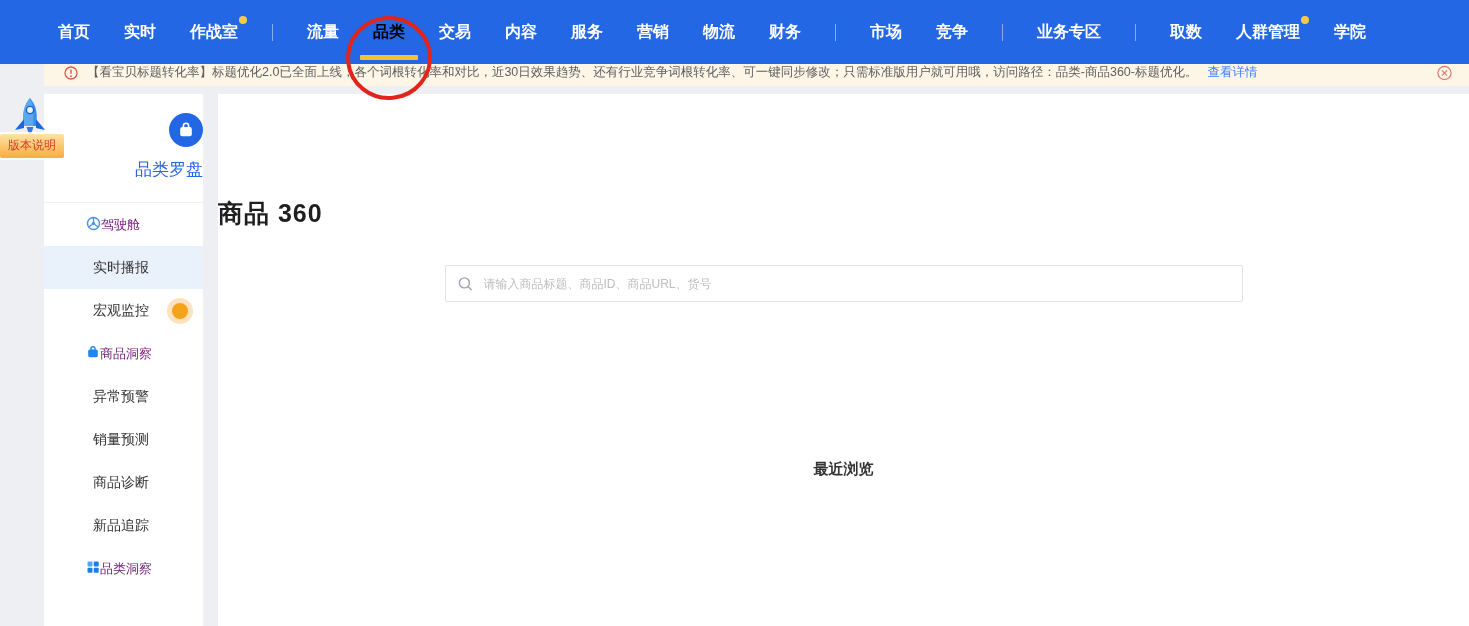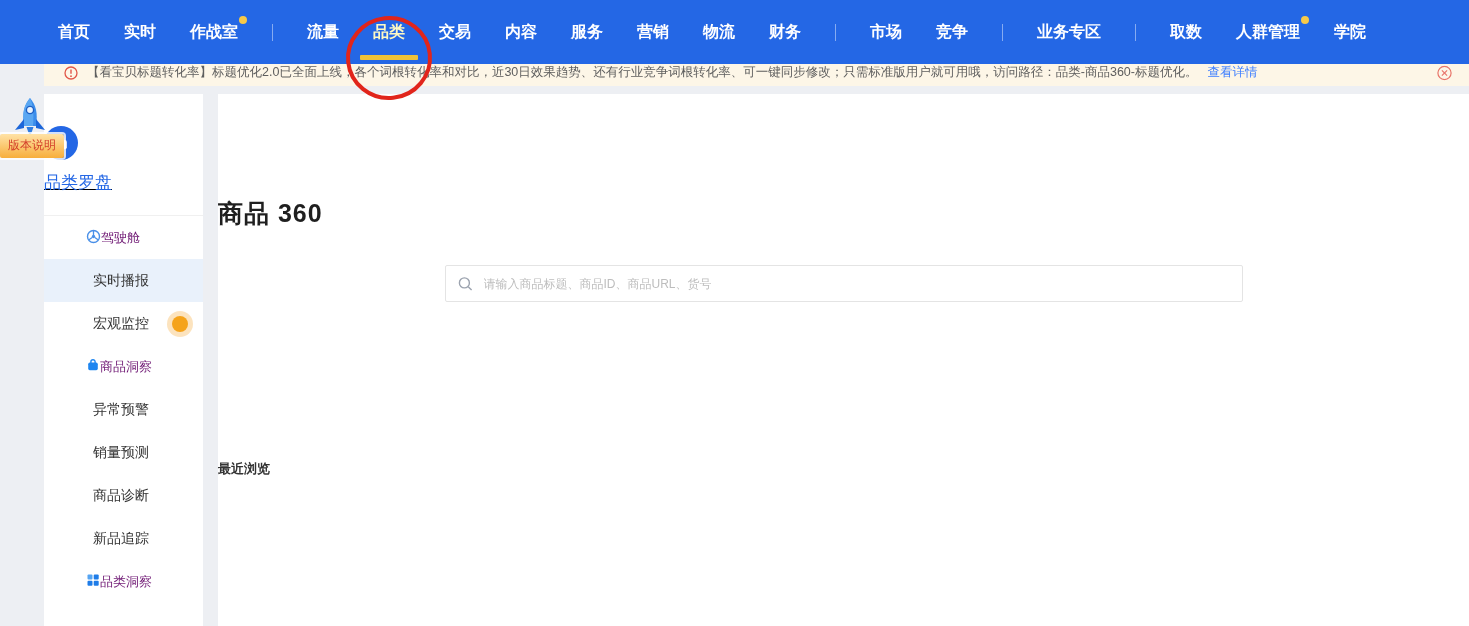--- a/index.html
+++ b/index.html
@@ -16,21 +16,21 @@
     padding-left:58px; gap:34px; z-index:20;
   }
   .nav-item {
     position:relative; height:59px; display:flex; align-items:center;
     color:#fff; font-size:16px; font-weight:bold; white-space:nowrap; cursor:pointer;
   }
   .nav-item .nav-dot {
     position:absolute; top:13px; right:-9px; width:8px; height:8px;
     border-radius:50%; background:#F7C948;
   }
-  .nav-item.active { color:#fef9c3; }
+  .nav-item.active { color:#000000; }
   .nav-item.active::after {
     content:""; position:absolute; left:50%; transform:translateX(-50%);
     bottom:2px; width:58px; height:5px; background:#EFC238; border-radius:1px;
   }
   .nav-divider { width:1px; height:17px; background:rgba(255,255,255,.45); }
 
   
   .banner {
     position:absolute; left:44px; right:0; top:59px; height:27px;
     background:#FDF6E7; display:flex; align-items:center;
@@ -52,21 +52,21 @@
     color:#D3402B; font-size:12px; padding:3px 8px 4px;
     border-radius:2px; box-shadow:0 0 0 2px rgba(255,255,255,.8);
     cursor:pointer;
   }
 
   
   .sidebar {
     position:absolute; left:44px; top:94px; width:159px; bottom:0;
     background:#fff; z-index:15;
   }
-  .side-logo { text-align:left; padding-top:32px;text-decoration:underline; }
+  .side-logo { text-align:right; padding-top:19px; }
   .logo-circle {
     width:34px; height:34px; border-radius:50%; background:#2467E5;
     display:inline-flex; align-items:center; justify-content:center;
   }
   .product-name { margin-top:11px; color:#2467E5; font-size:17px; }
   .side-divider { margin:21px 0 0; border-top:1px solid #F0F0F0; }
   .side-row { position:relative; height:43px; display:flex; align-items:center; }
   .side-section { padding-left:42px; color:#701a75; font-size:13px; }
   .side-item { padding-left:49px; color:#333; font-size:14px; cursor:pointer; }
   .side-item.highlighted { background:#E9F1FB; }
@@ -87,21 +87,21 @@
     color:#1F1F1F; letter-spacing:1px;
   }
   .search-wrap { position:relative; width:798px; margin:35px auto 0; }
   .search-input {
     width:100%; height:37px; border:1px solid #E4E4E4; border-radius:2px;
     padding:0 12px 0 38px; font-size:12px; color:#333; outline:none;
     font-family:inherit; background:#fff;
   }
   .search-input::placeholder { color:#BDBDBD; }
   .search-icon { position:absolute; left:13px; top:50%; transform:translateY(-50%); display:flex; }
-  .recent-title { margin-top:158px; font-size:13px; font-weight:bold; color:#333; }
+  .recent-title { margin-top:158px; text-align:center; font-size:15px; font-weight:bold; color:#333; }
 
   
   .annot-ellipse { position:absolute; pointer-events:none; z-index:60; overflow:visible; }
   .nav-annot { left:50%; top:12px; margin-left:-44px; }
   .side-annot { left:6px; top:-22px; }
 </style>
 </head>
 <body>
 
 <div class="topnav">

